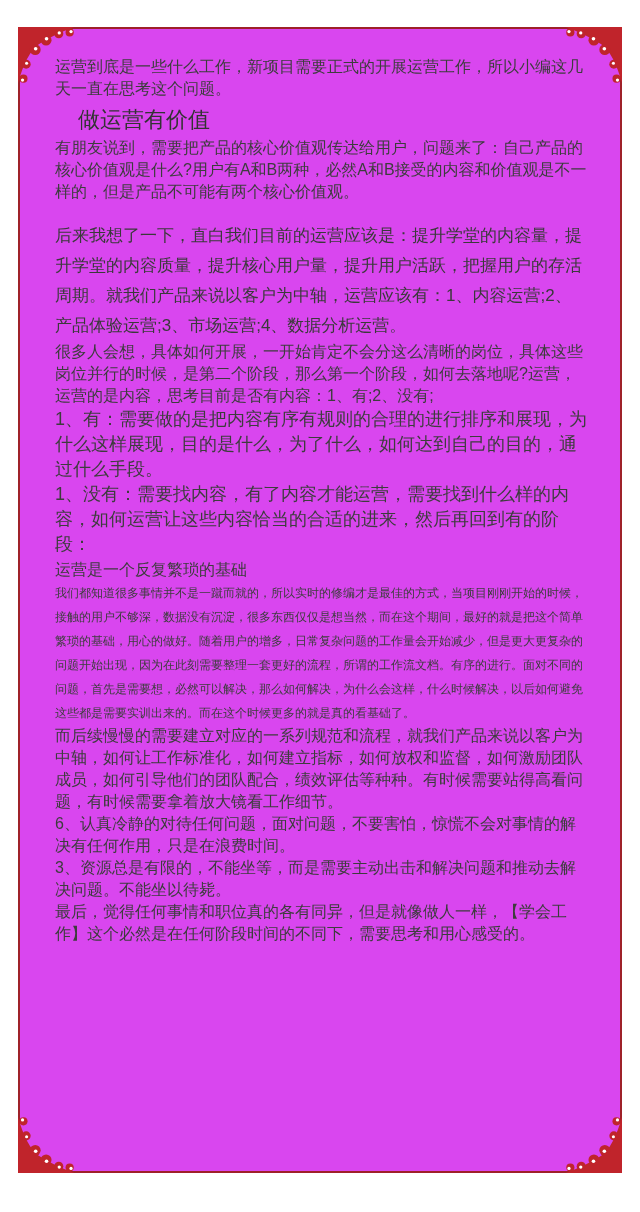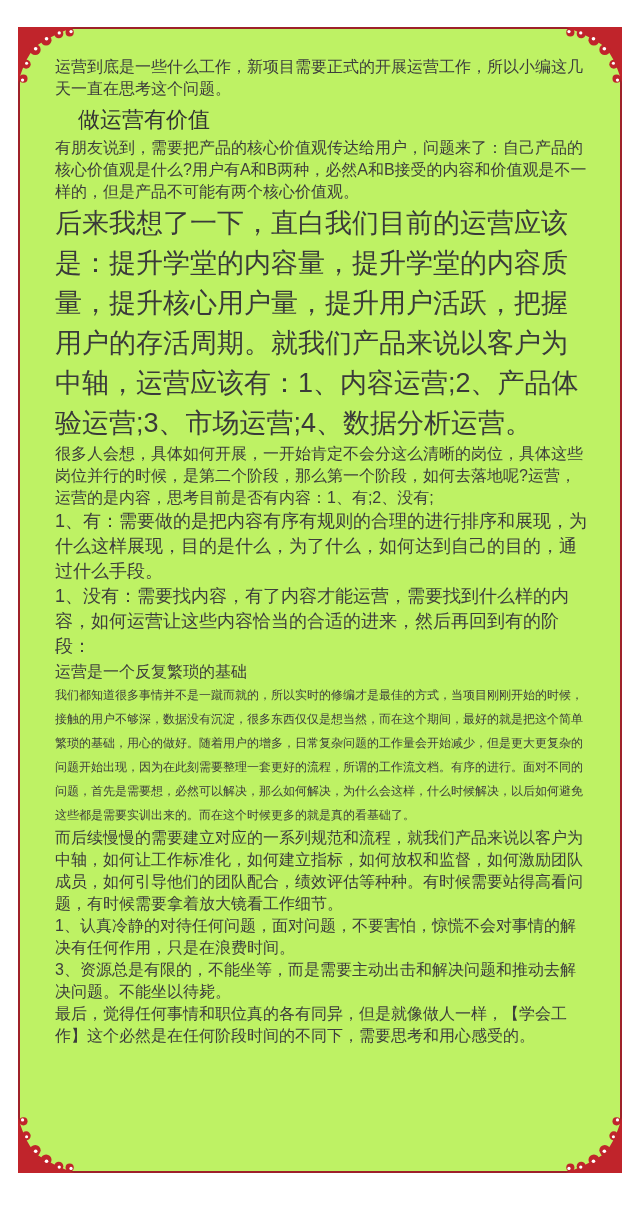--- a/index.html
+++ b/index.html
@@ -15,21 +15,21 @@
   }
 
   
   .frame {
     position: absolute;
     left: 18px;
     right: 18px;
     top: 27px;
     bottom: 39px;
     border: 2px solid #9e2129;
-    background: #bef264;
+    background: #d946ef;
   }
 
   .corner {
     position: absolute;
     width: 58px;
     height: 58px;
     pointer-events: none;
   }
   .corner.tl { top: -2px; left: -2px; }
   .corner.tr { top: -2px; right: -2px; transform: scaleX(-1); }
@@ -57,23 +57,23 @@
   }
   .heading {
     font-size: 22px;
     line-height: 30px;
     margin-top: 5px;
     margin-bottom: 2px;
     color: #333333;
     margin-left: 23px;
   }
   .xl-text {
-    font-size: 27px;
-    line-height: 40px;
-    margin-top: 0;
+    font-size: 17px;
+    line-height: 30px;
+    margin-top: 18px;
     color: #3a3a3a;
   }
   .lg-text {
     font-size: 18px;
     line-height: 25px;
   }
   .loose-text {
     font-size: 12px;
     line-height: 24px;
   }
@@ -173,19 +173,19 @@
       <p class="body-text">运营到底是一些什么工作，新项目需要正式的开展运营工作，所以小编这几天一直在思考这个问题。</p>
       <h2 class="heading">做运营有价值</h2>
       <p class="body-text">有朋友说到，需要把产品的核心价值观传达给用户，问题来了：自己产品的核心价值观是什么?用户有A和B两种，必然A和B接受的内容和价值观是不一样的，但是产品不可能有两个核心价值观。</p>
       <p class="xl-text">后来我想了一下，直白我们目前的运营应该是：提升学堂的内容量，提升学堂的内容质量，提升核心用户量，提升用户活跃，把握用户的存活周期。就我们产品来说以客户为中轴，运营应该有：1、内容运营;2、产品体验运营;3、市场运营;4、数据分析运营。</p>
       <p class="body-text">很多人会想，具体如何开展，一开始肯定不会分这么清晰的岗位，具体这些岗位并行的时候，是第二个阶段，那么第一个阶段，如何去落地呢?运营，运营的是内容，思考目前是否有内容：1、有;2、没有;</p>
       <p class="lg-text">1、有：需要做的是把内容有序有规则的合理的进行排序和展现，为什么这样展现，目的是什么，为了什么，如何达到自己的目的，通过什么手段。</p>
       <p class="lg-text">1、没有：需要找内容，有了内容才能运营，需要找到什么样的内容，如何运营让这些内容恰当的合适的进来，然后再回到有的阶段：</p>
       <h3 class="subheading">运营是一个反复繁琐的基础</h3>
       <p class="loose-text">我们都知道很多事情并不是一蹴而就的，所以实时的修编才是最佳的方式，当项目刚刚开始的时候，接触的用户不够深，数据没有沉淀，很多东西仅仅是想当然，而在这个期间，最好的就是把这个简单繁琐的基础，用心的做好。随着用户的增多，日常复杂问题的工作量会开始减少，但是更大更复杂的问题开始出现，因为在此刻需要整理一套更好的流程，所谓的工作流文档。有序的进行。面对不同的问题，首先是需要想，必然可以解决，那么如何解决，为什么会这样，什么时候解决，以后如何避免这些都是需要实训出来的。而在这个时候更多的就是真的看基础了。</p>
       <p class="body-text">而后续慢慢的需要建立对应的一系列规范和流程，就我们产品来说以客户为中轴，如何让工作标准化，如何建立指标，如何放权和监督，如何激励团队成员，如何引导他们的团队配合，绩效评估等种种。有时候需要站得高看问题，有时候需要拿着放大镜看工作细节。</p>
-      <p class="body-text">1、认真冷静的对待任何问题，面对问题，不要害怕，惊慌不会对事情的解决有任何作用，只是在浪费时间。</p>
+      <p class="body-text">6、认真冷静的对待任何问题，面对问题，不要害怕，惊慌不会对事情的解决有任何作用，只是在浪费时间。</p>
       <p class="body-text">3、资源总是有限的，不能坐等，而是需要主动出击和解决问题和推动去解决问题。不能坐以待毙。</p>
       <p class="body-text">最后，觉得任何事情和职位真的各有同异，但是就像做人一样，【学会工作】这个必然是在任何阶段时间的不同下，需要思考和用心感受的。</p>
     </div>
 
   </div>
 </div>
 
 </body></html>

